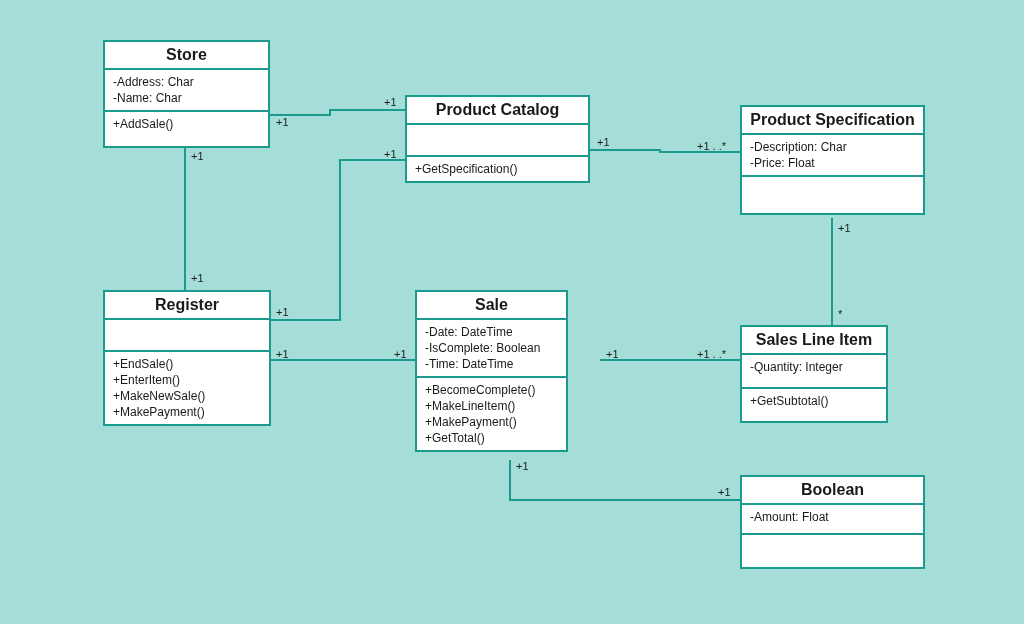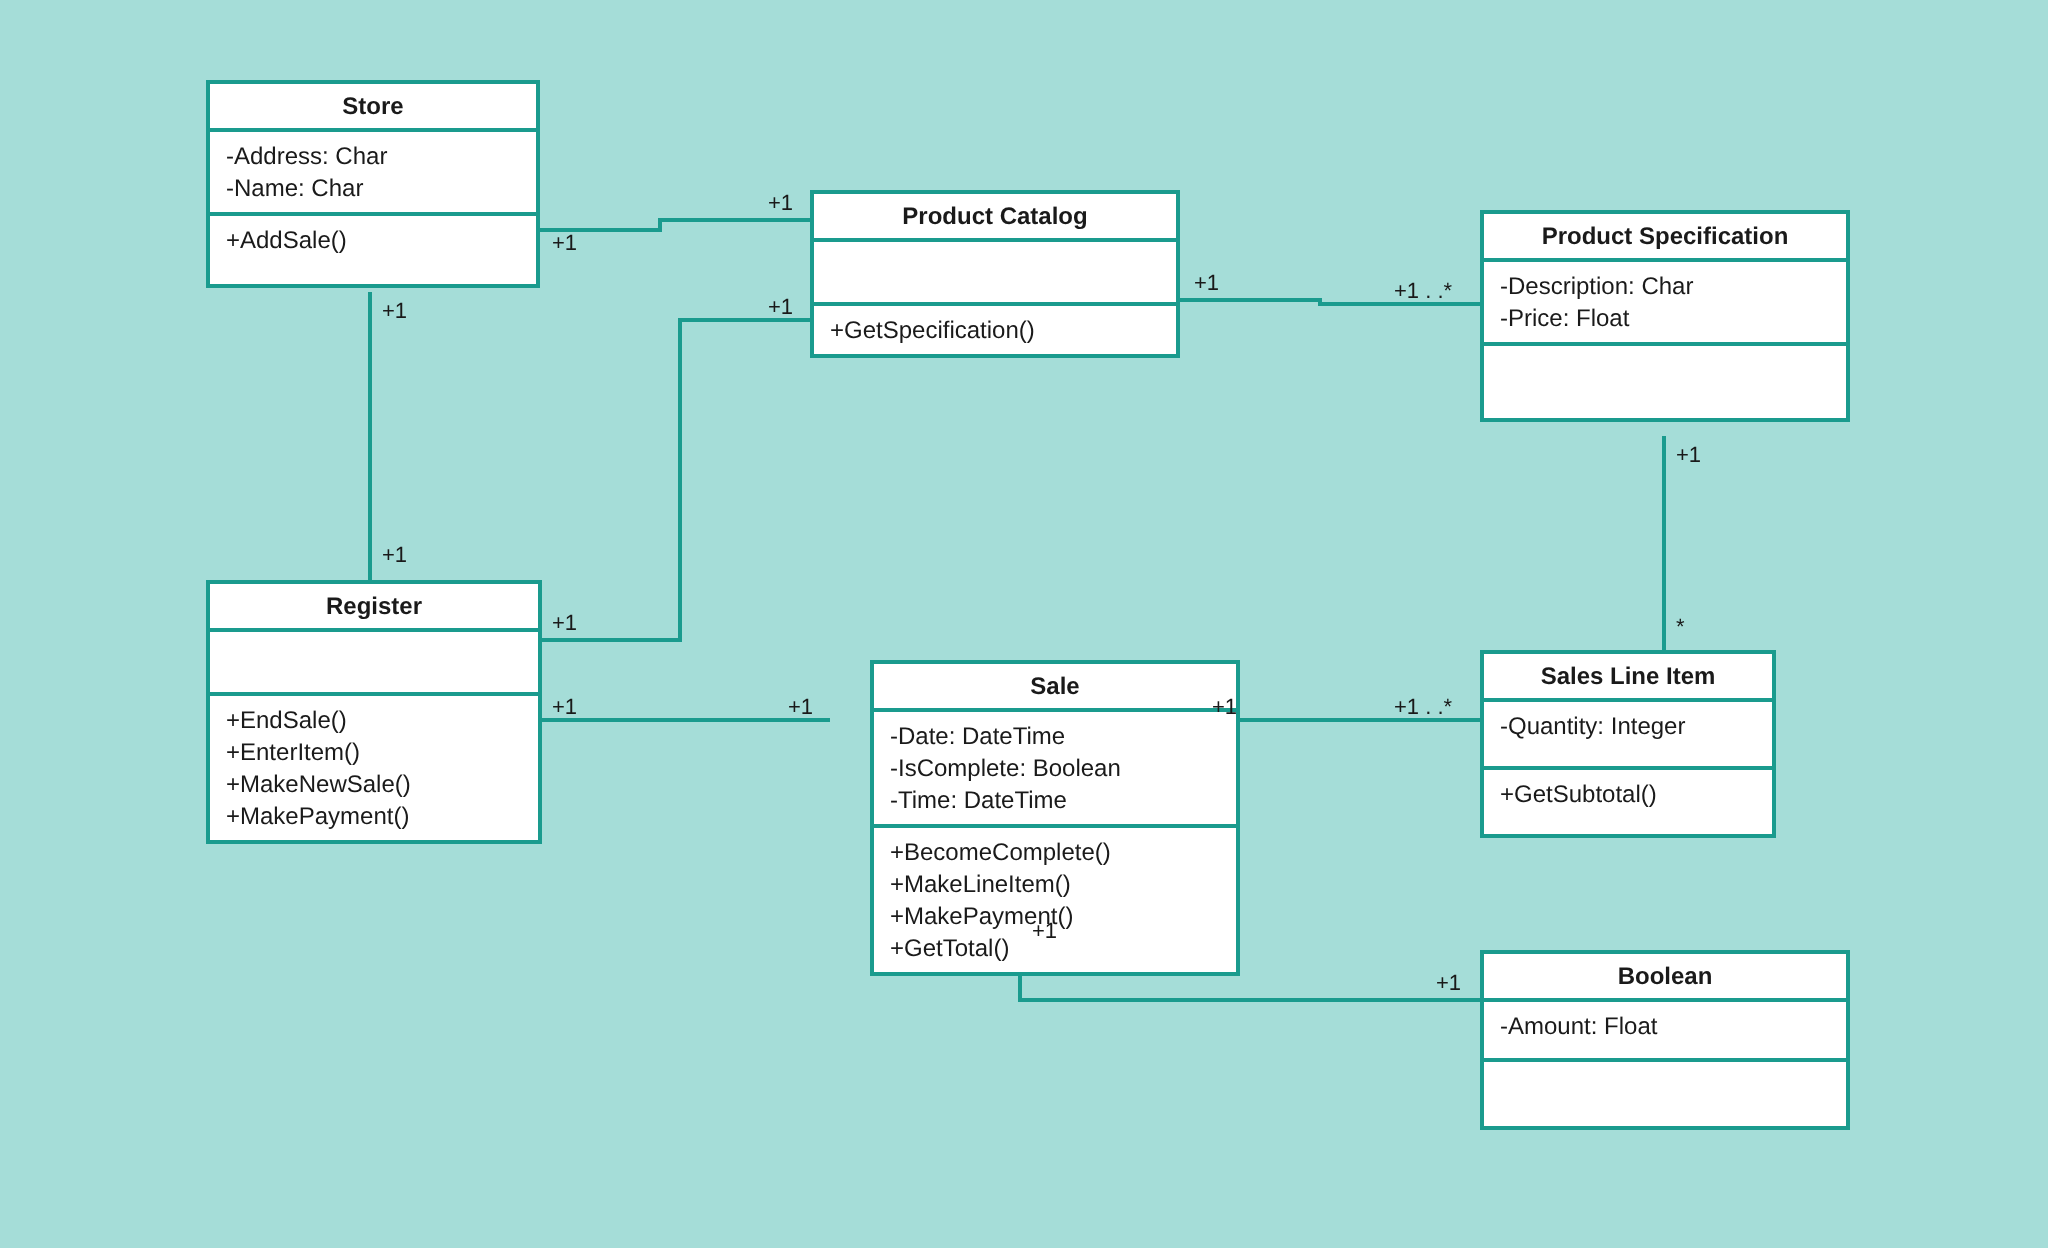--- a/index.html
+++ b/index.html
@@ -17,21 +17,21 @@
   .class-box {
     position: absolute;
     background: #ffffff;
     border: 2px solid #1a9b8e;
   }
   .class-title {
     font-weight: 700;
     text-align: center;
     padding: 4px 6px;
     border-bottom: 2px solid #1a9b8e;
-    font-size: 12px;
+    font-size: 16px;
   }
   .class-section {
     border-bottom: 2px solid #1a9b8e;
     padding: 4px 8px;
     min-height: 20px;
   }
   .class-section:last-child { border-bottom: none; }
   .row { line-height: 16px; white-space: nowrap; }
   svg.connectors {
     position: absolute;
@@ -102,21 +102,21 @@
   <div class="class-title">Register</div>
   <div class="class-section" style="min-height:32px;"></div>
   <div class="class-section">
     <div class="row">+EndSale()</div>
     <div class="row">+EnterItem()</div>
     <div class="row">+MakeNewSale()</div>
     <div class="row">+MakePayment()</div>
   </div>
 </div>
 
-<div class="class-box" style="left:435px; top:290px; width:185px;margin-top:40px;">
+<div class="class-box" style="left:415px; top:290px; width:153px;">
   <div class="class-title">Sale</div>
   <div class="class-section">
     <div class="row">-Date: DateTime</div>
     <div class="row">-IsComplete: Boolean</div>
     <div class="row">-Time: DateTime</div>
   </div>
   <div class="class-section">
     <div class="row">+BecomeComplete()</div>
     <div class="row">+MakeLineItem()</div>
     <div class="row">+MakePayment()</div>

